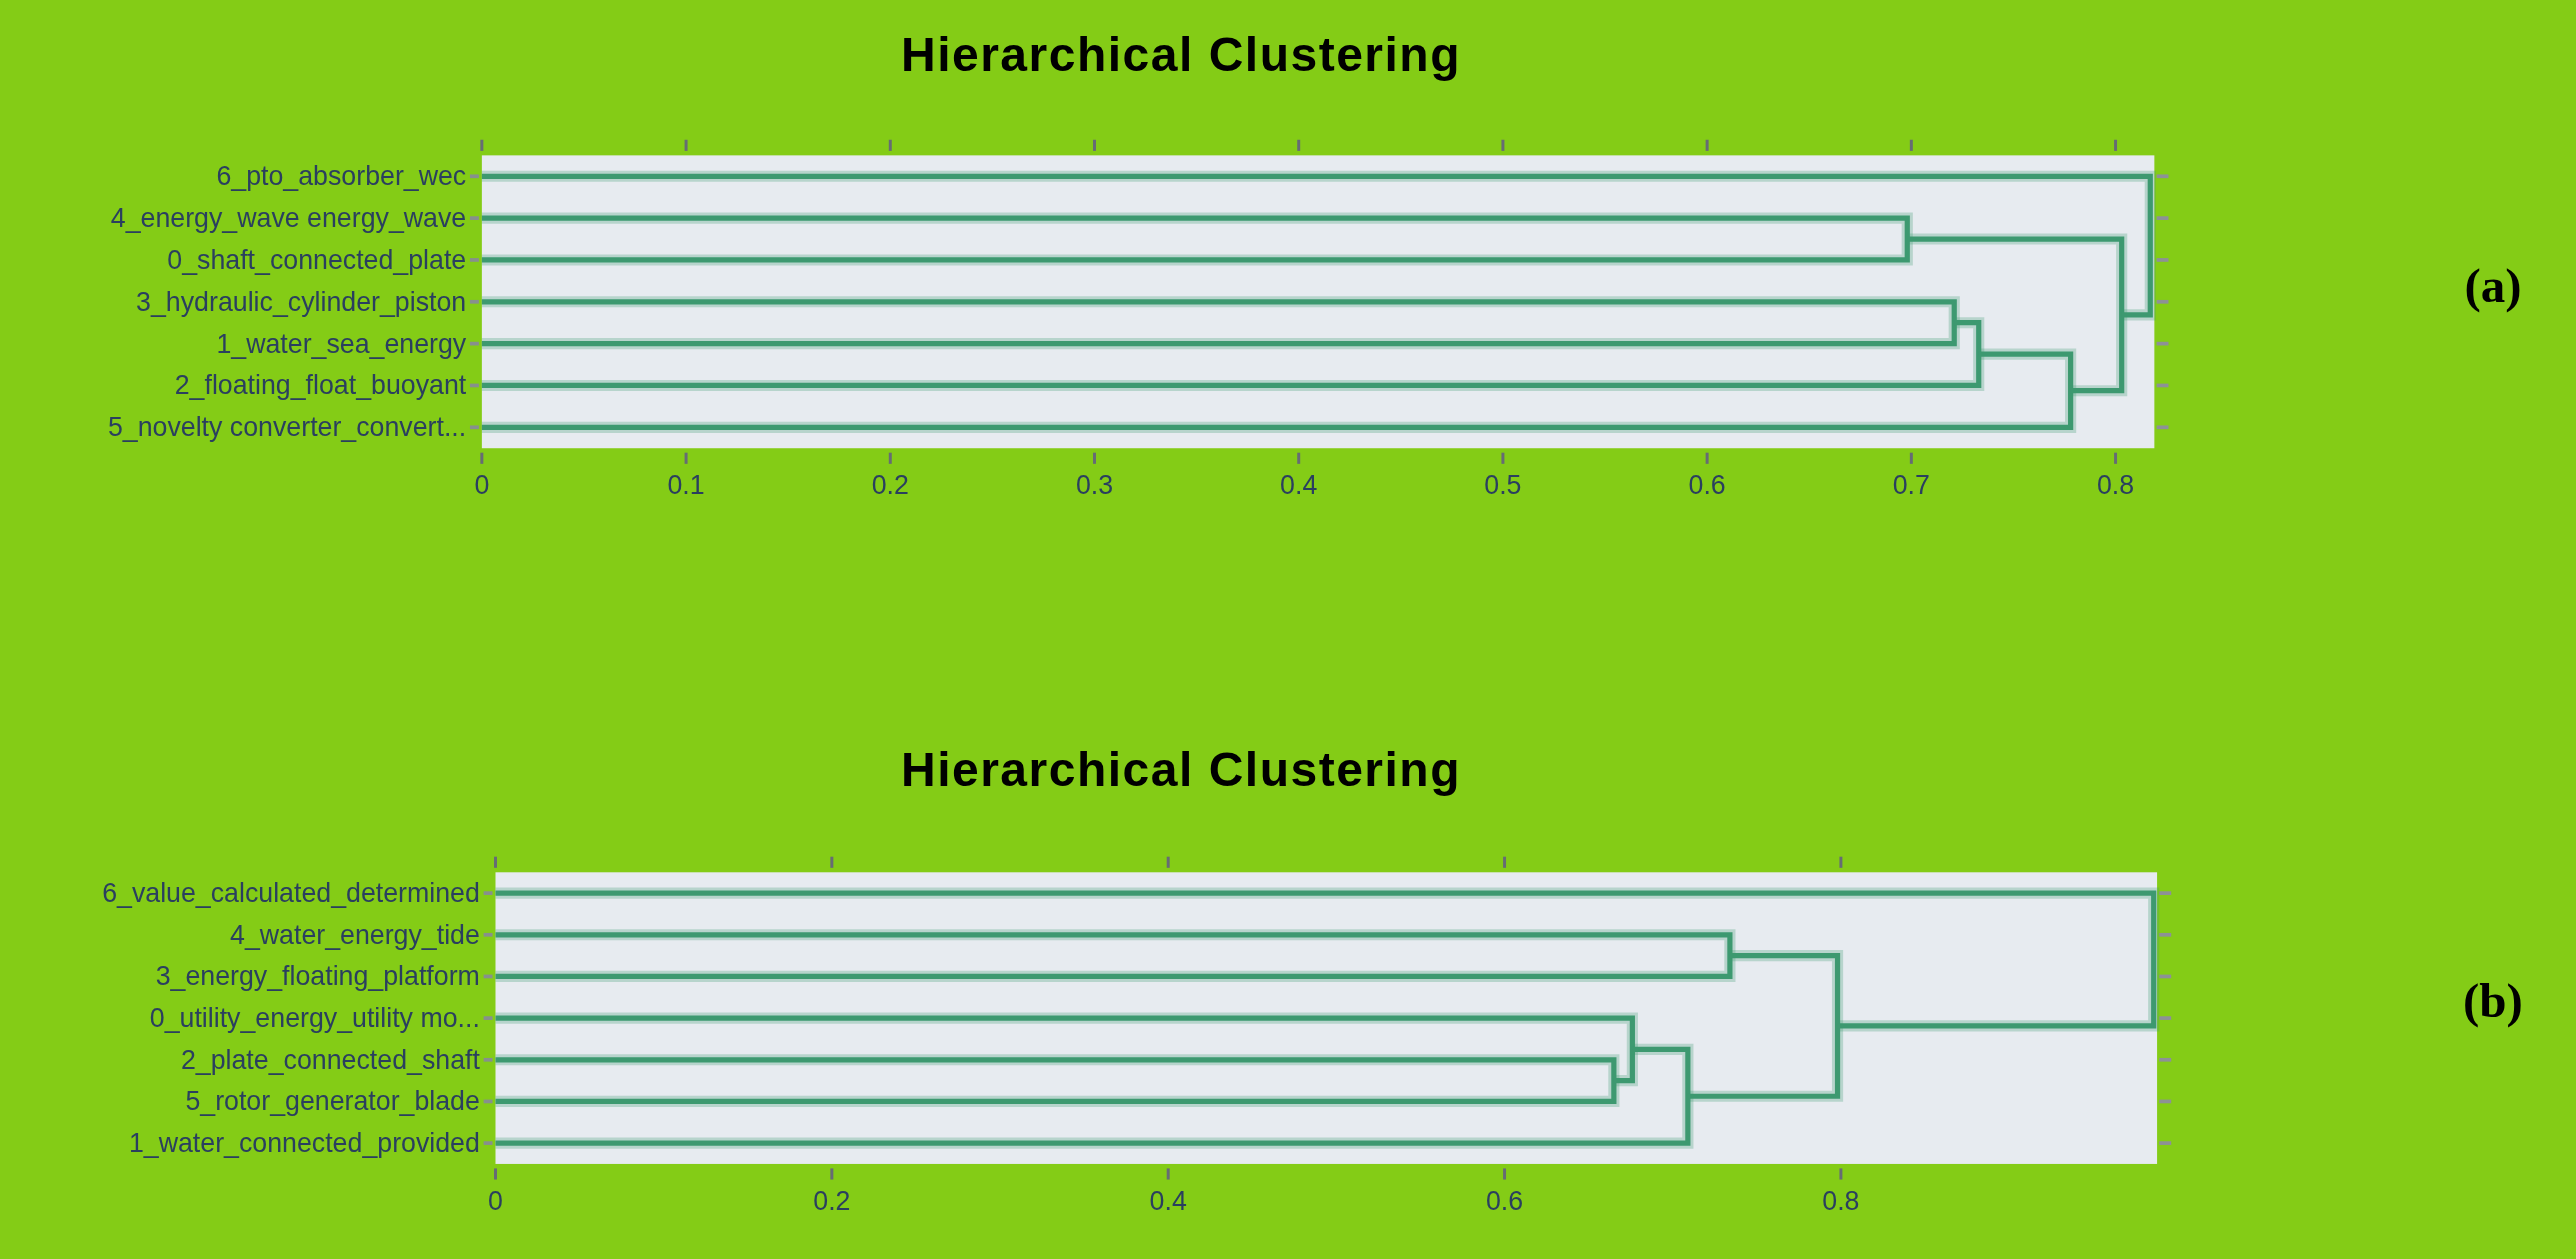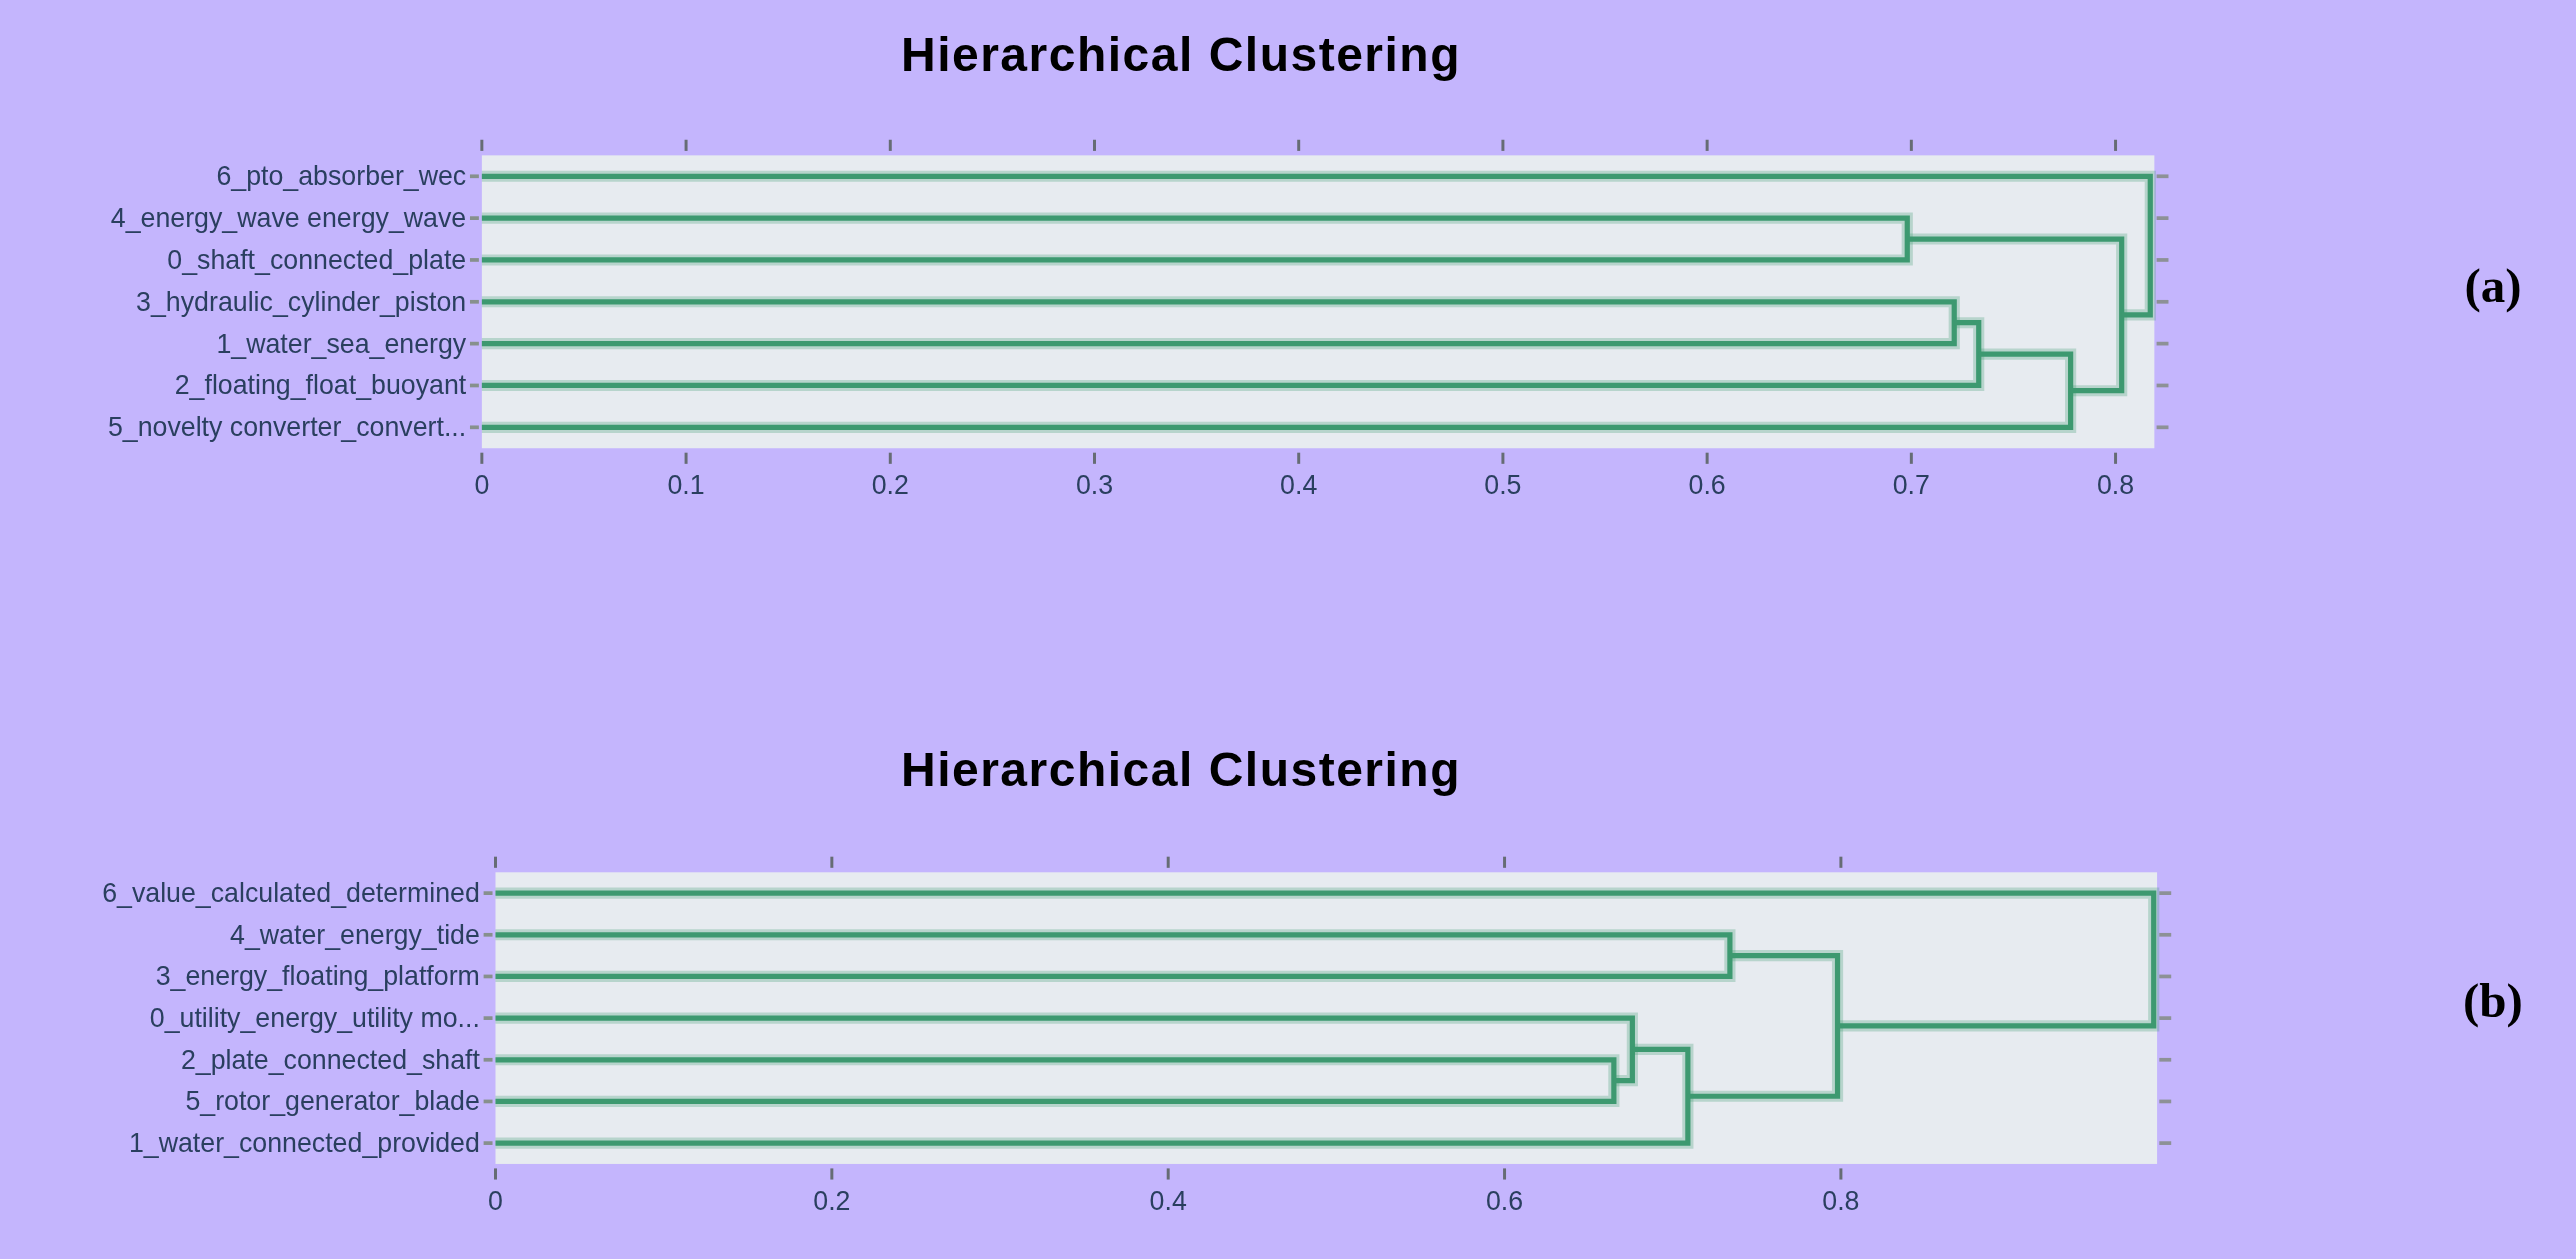--- a/index.html
+++ b/index.html
@@ -1,20 +1,20 @@
 <!DOCTYPE html>
 <html style="font-size:12px"><head>
 <meta charset="utf-8">
 <style>
   html,body{margin:0;padding:0;background:#ffffff;}
   #stage{
     position:relative;
     width:2576px;
     height:1259px;
-    background:#c4b5fd;
+    background:#84cc16;
     font-family:"Liberation Sans","DejaVu Sans",sans-serif;
     overflow:hidden;
   }
   .chart-title{
     position:absolute;
     transform:translateX(-50%);
     font-size:48px;
     font-weight:bold;
     letter-spacing:1.5px;
     color:#000000;

